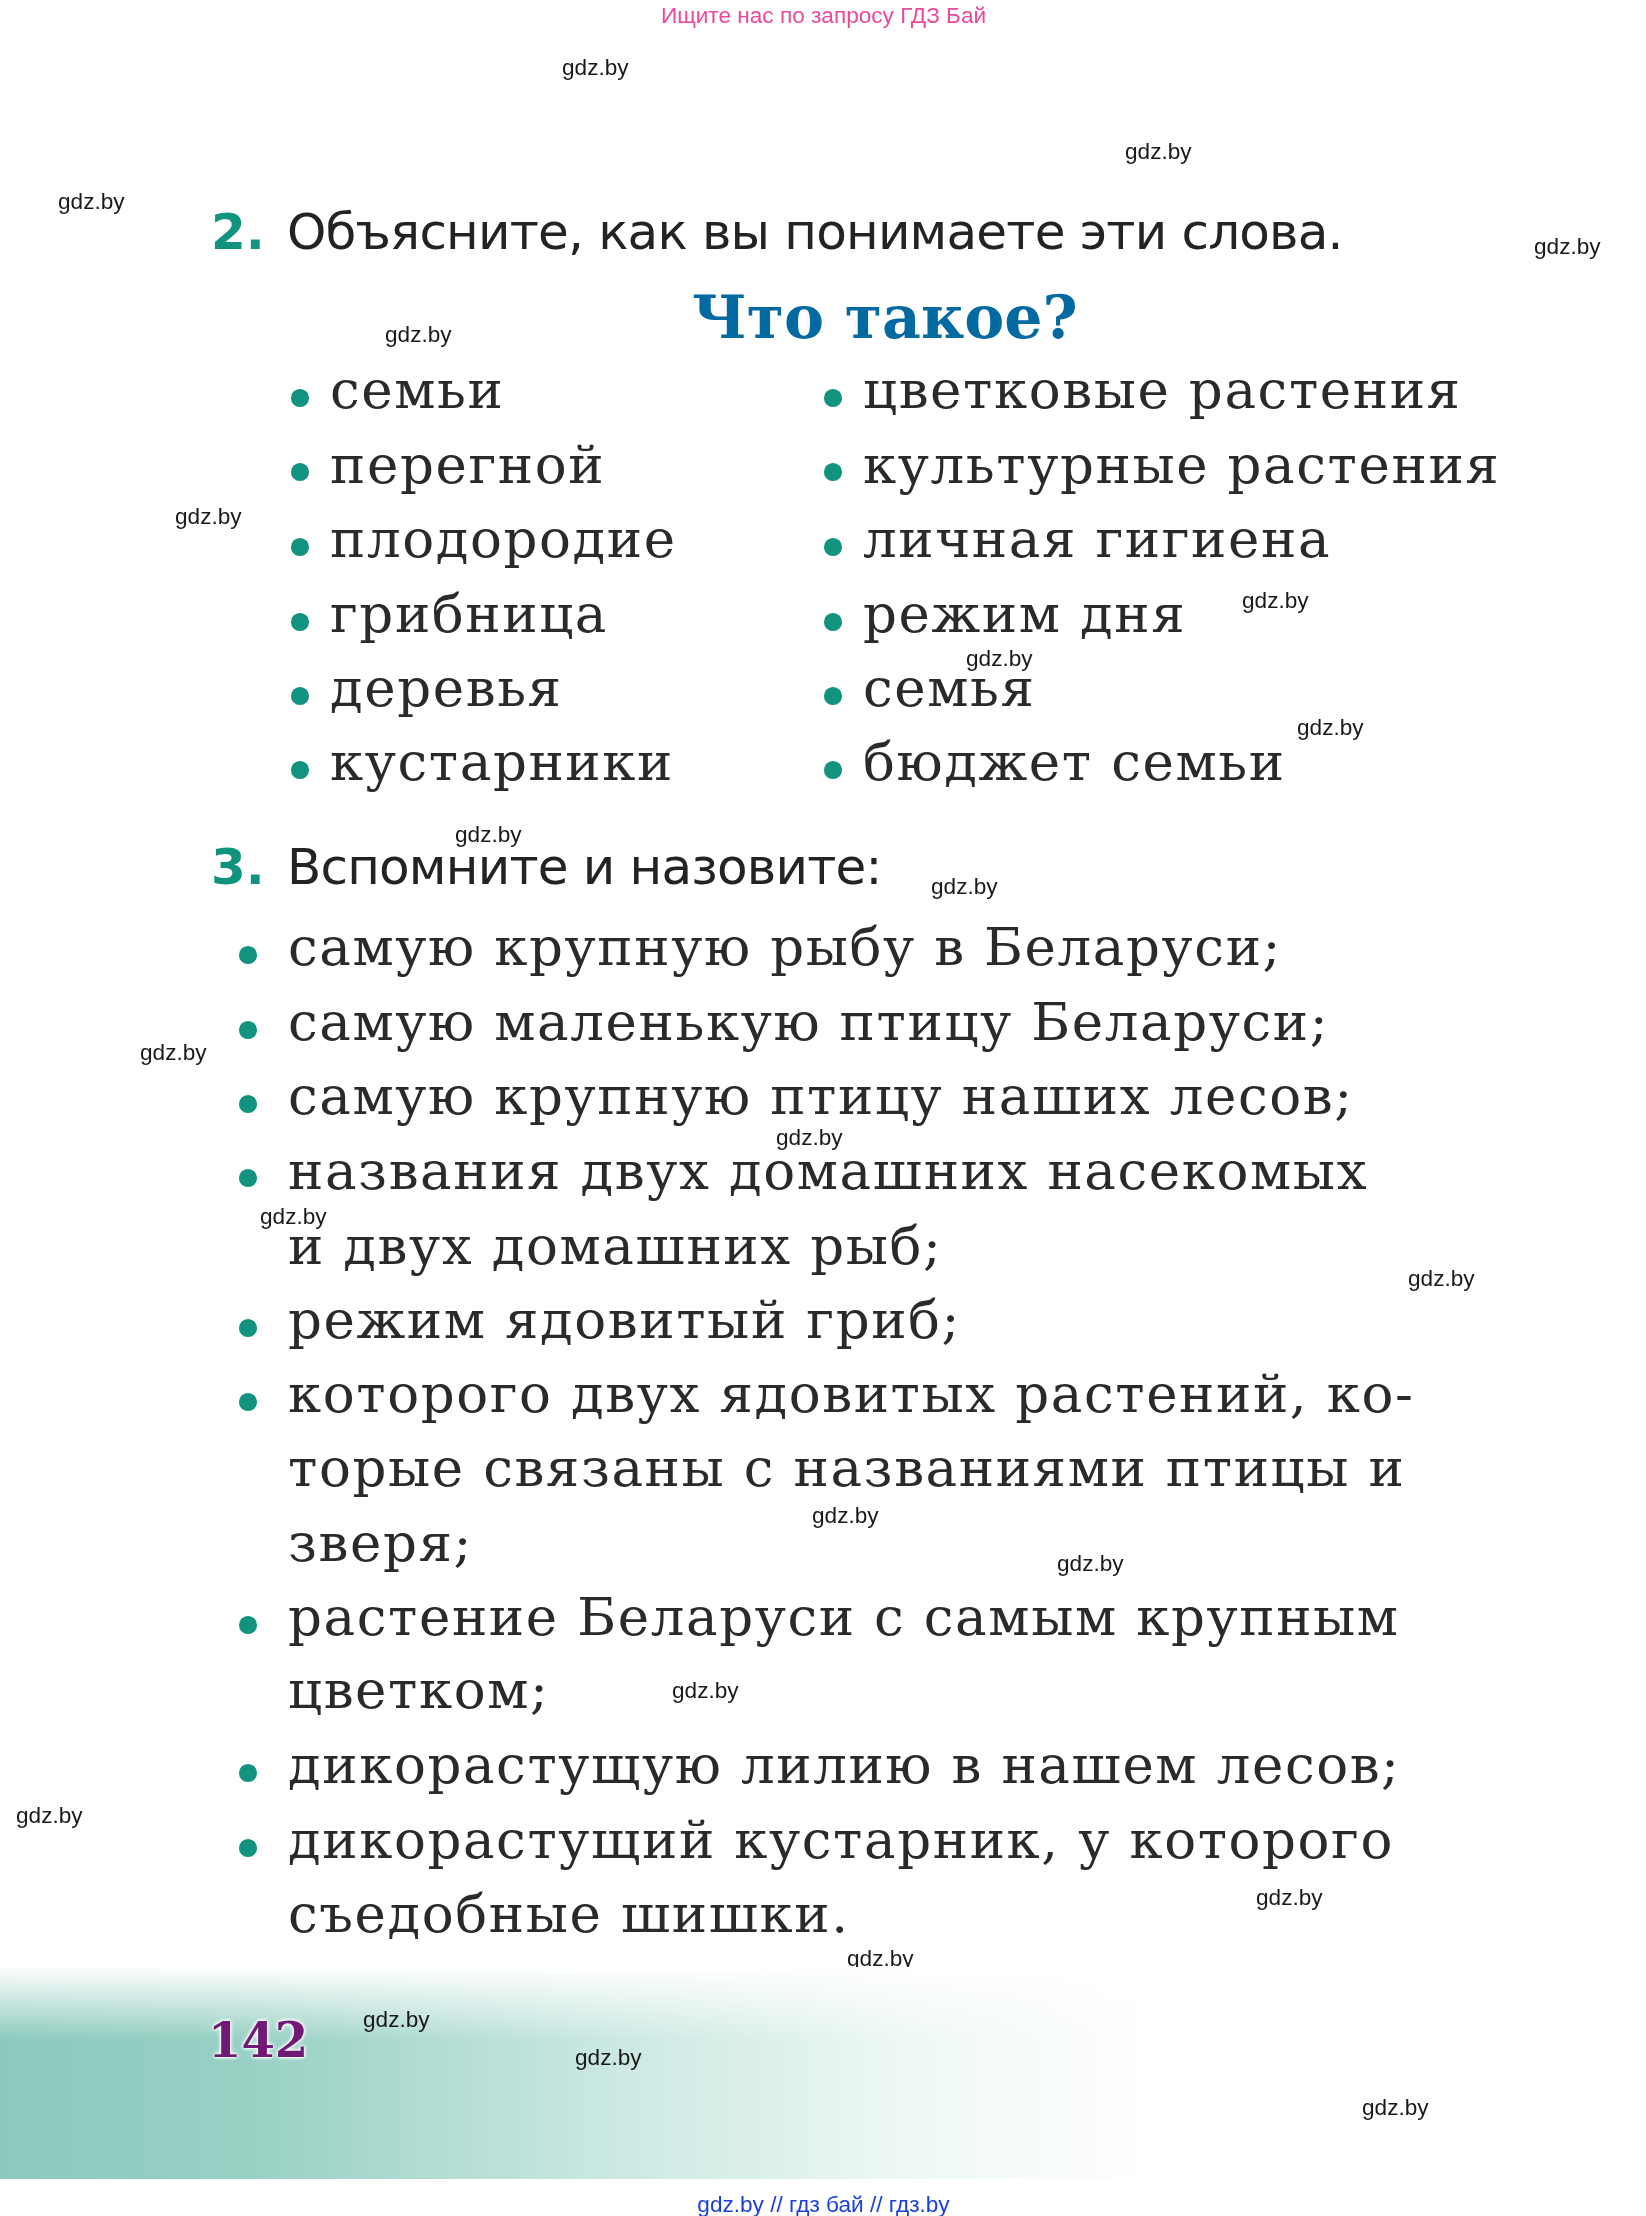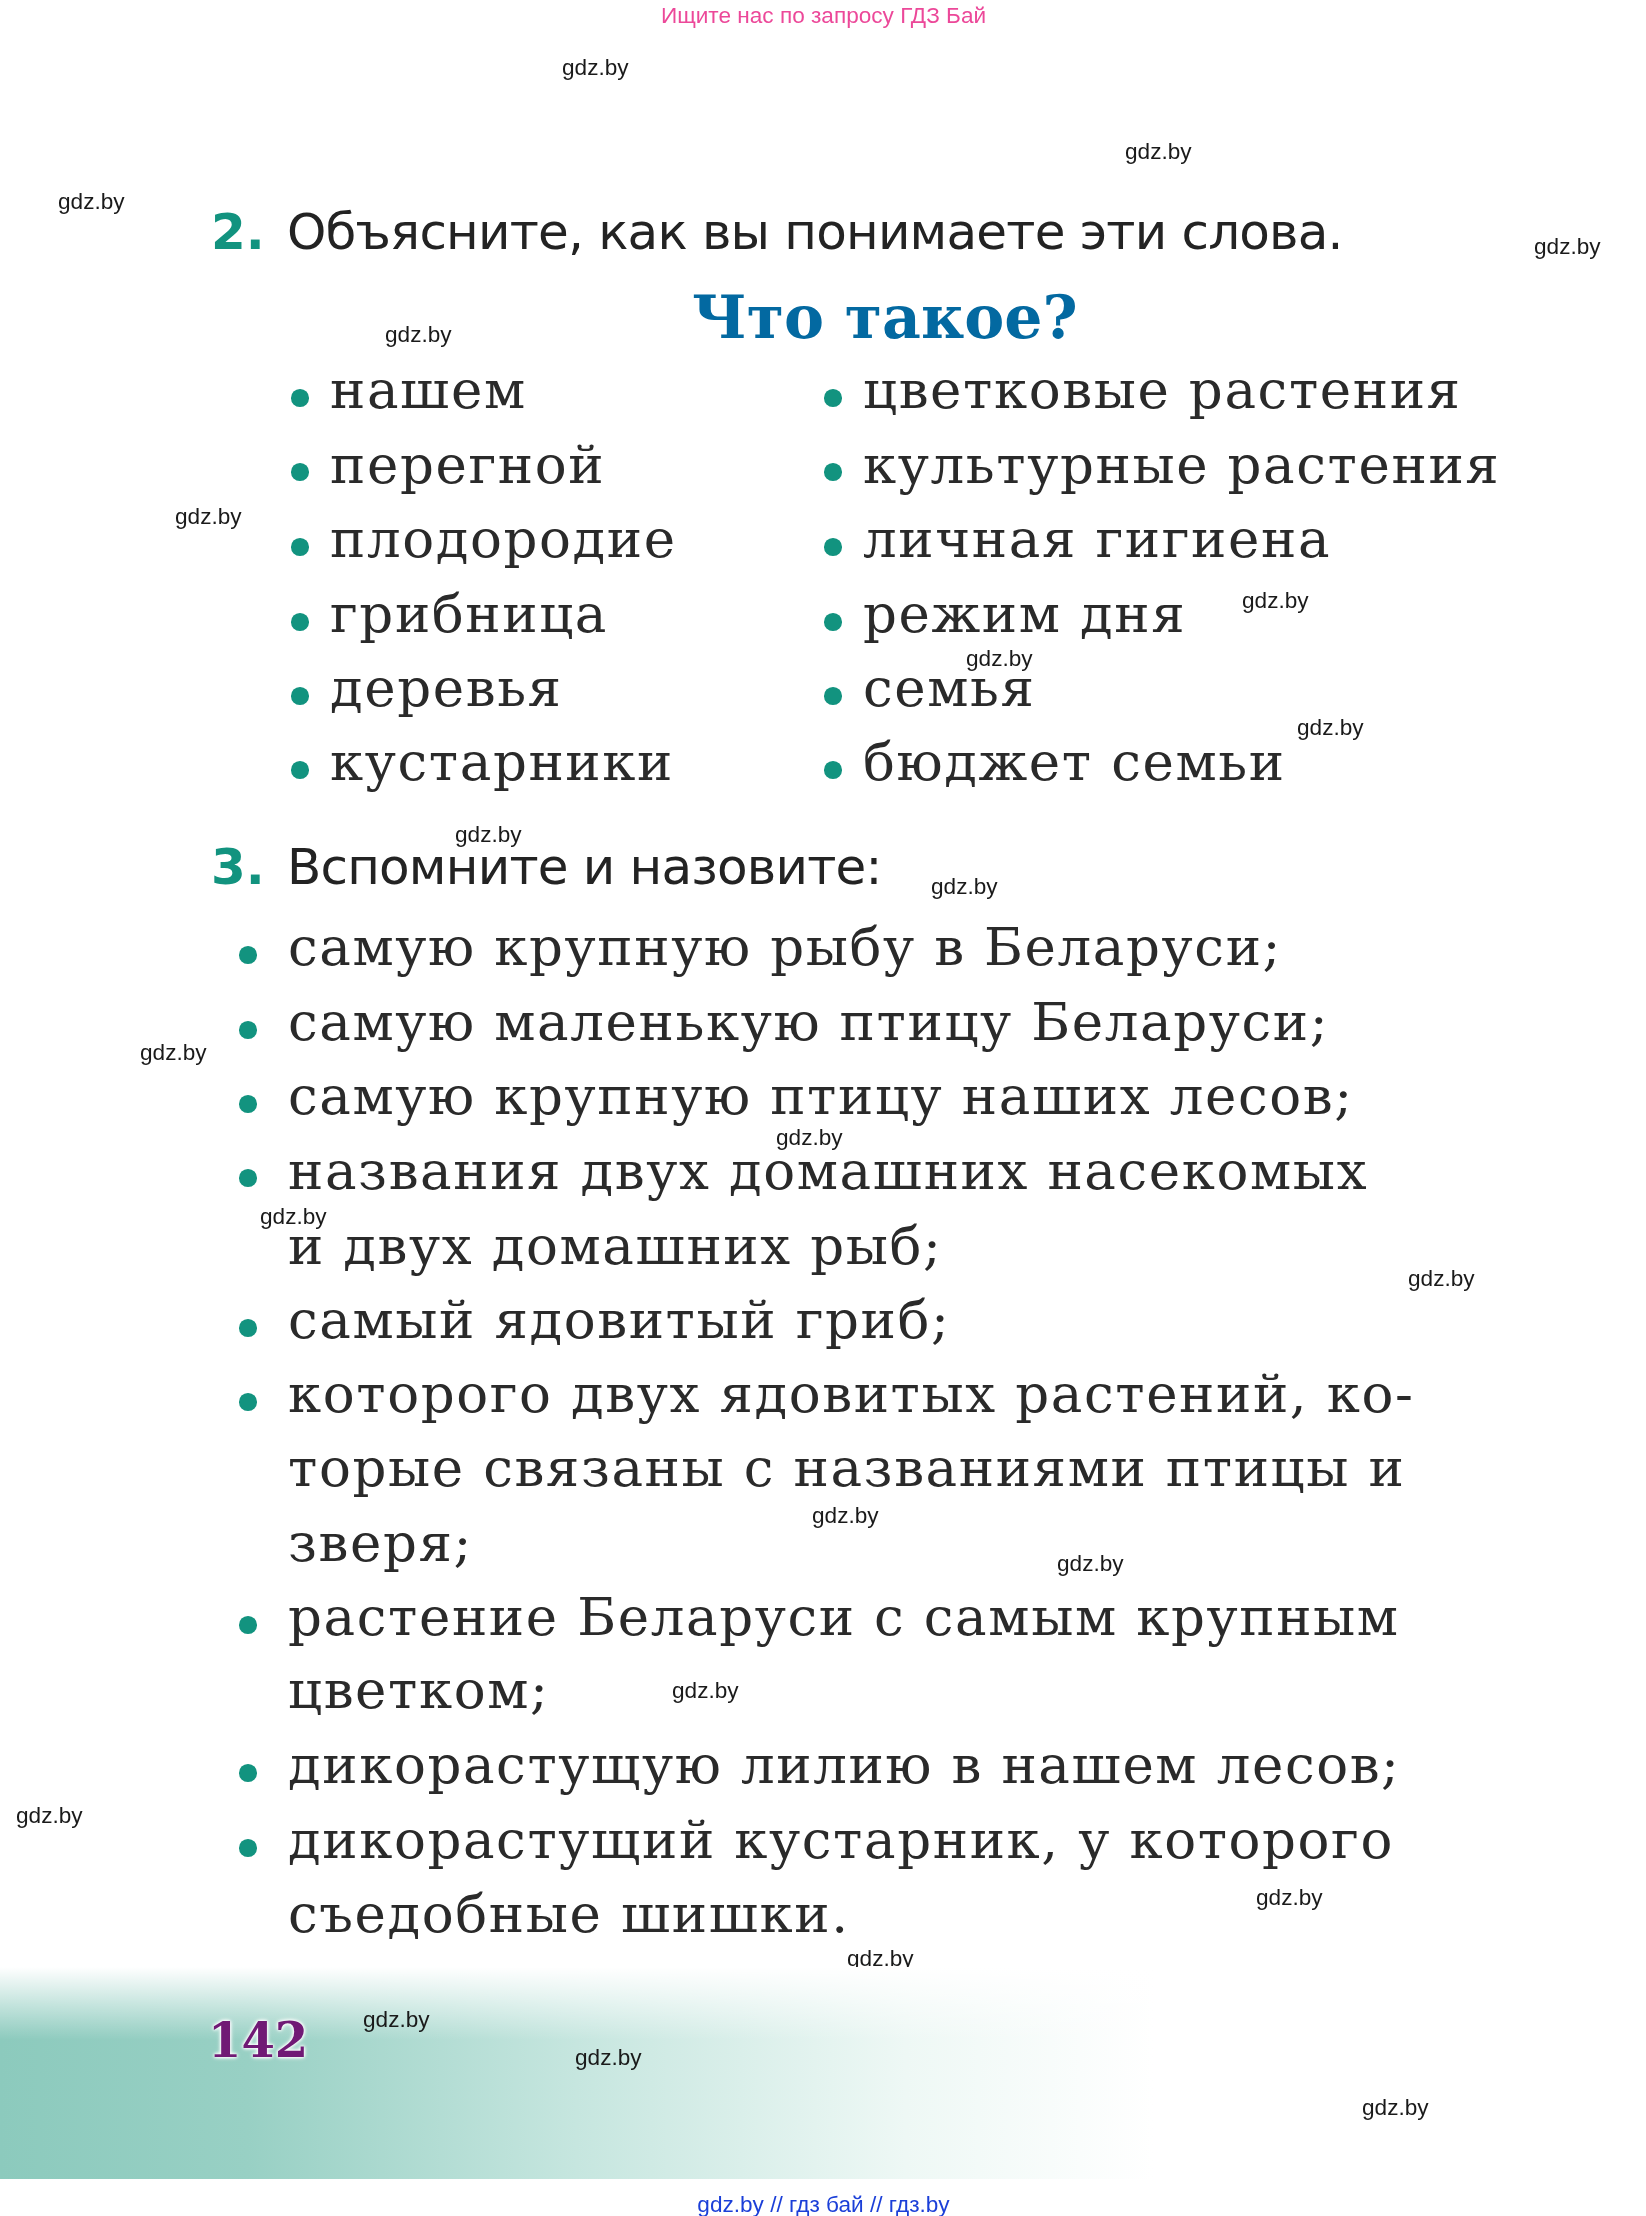--- a/index.html
+++ b/index.html
@@ -44,21 +44,21 @@
 <div class="abs wm" style="left:16px;top:1803px">gdz.by</div>
 <div class="abs wm" style="left:1256px;top:1885px">gdz.by</div>
 <div class="abs wm" style="left:847px;top:1946px">gdz.by</div>
 
 <div class="abs h-num" style="left:211px;top:203px">2.</div>
 <div class="abs h-text" style="left:287px;top:203px">Объясните, как вы понимаете эти слова.</div>
 <div class="abs subtitle" style="left:692px;top:282px">Что такое?</div>
 
 <div>
   <div class="bullet" style="left:291px;top:389px"></div>
-  <div class="abs item" style="left:330px;top:359px">нашем</div>
+  <div class="abs item" style="left:330px;top:359px">семьи</div>
   <div class="bullet" style="left:291px;top:463px"></div>
   <div class="abs item" style="left:330px;top:434px">перегной</div>
   <div class="bullet" style="left:291px;top:538px"></div>
   <div class="abs item" style="left:330px;top:508px">плодородие</div>
   <div class="bullet" style="left:291px;top:613px"></div>
   <div class="abs item" style="left:330px;top:583px">грибница</div>
   <div class="bullet" style="left:291px;top:687px"></div>
   <div class="abs item" style="left:330px;top:657px">деревья</div>
   <div class="bullet" style="left:291px;top:761px"></div>
   <div class="abs item" style="left:330px;top:731px">кустарники</div>
@@ -86,21 +86,21 @@
   <div class="bullet" style="left:239px;top:946px"></div>
   <div class="abs item" style="left:288px;top:916px">самую крупную рыбу в Беларуси;</div>
   <div class="bullet" style="left:239px;top:1021px"></div>
   <div class="abs item" style="left:288px;top:991px">самую маленькую птицу Беларуси;</div>
   <div class="bullet" style="left:239px;top:1095px"></div>
   <div class="abs item" style="left:288px;top:1065px">самую крупную птицу наших лесов;</div>
   <div class="bullet" style="left:239px;top:1169px"></div>
   <div class="abs item" style="left:288px;top:1140px">названия двух домашних насекомых</div>
   <div class="abs item" style="left:288px;top:1215px">и двух домашних рыб;</div>
   <div class="bullet" style="left:239px;top:1319px"></div>
-  <div class="abs item" style="left:288px;top:1289px">самый ядовитый гриб;</div>
+  <div class="abs item" style="left:288px;top:1289px">режим ядовитый гриб;</div>
   <div class="bullet" style="left:239px;top:1393px"></div>
   <div class="abs item" style="left:288px;top:1363px">которого двух ядовитых растений, ко-</div>
   <div class="abs item" style="left:288px;top:1437px">торые связаны с названиями птицы и</div>
   <div class="abs item" style="left:288px;top:1512px">зверя;</div>
   <div class="bullet" style="left:239px;top:1616px"></div>
   <div class="abs item" style="left:288px;top:1586px">растение Беларуси с самым крупным</div>
   <div class="abs item" style="left:288px;top:1659px">цветком;</div>
   <div class="bullet" style="left:239px;top:1764px"></div>
   <div class="abs item" style="left:288px;top:1734px">дикорастущую лилию в нашем лесов;</div>
   <div class="bullet" style="left:239px;top:1839px"></div>

